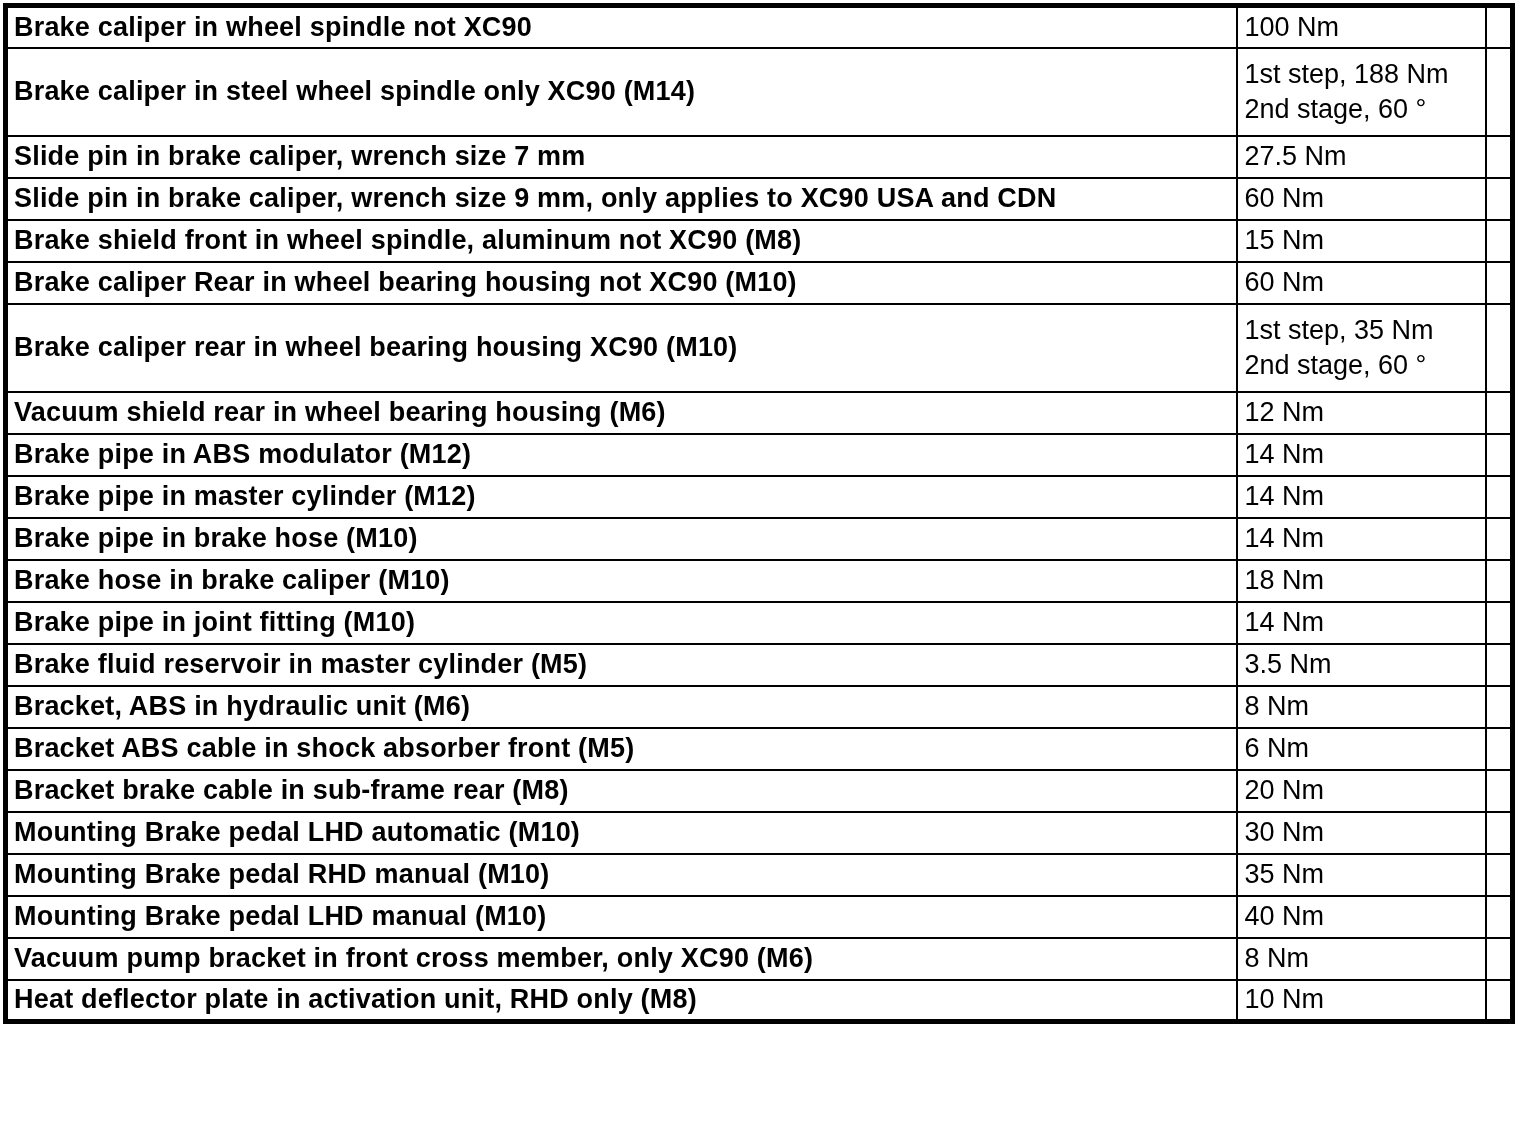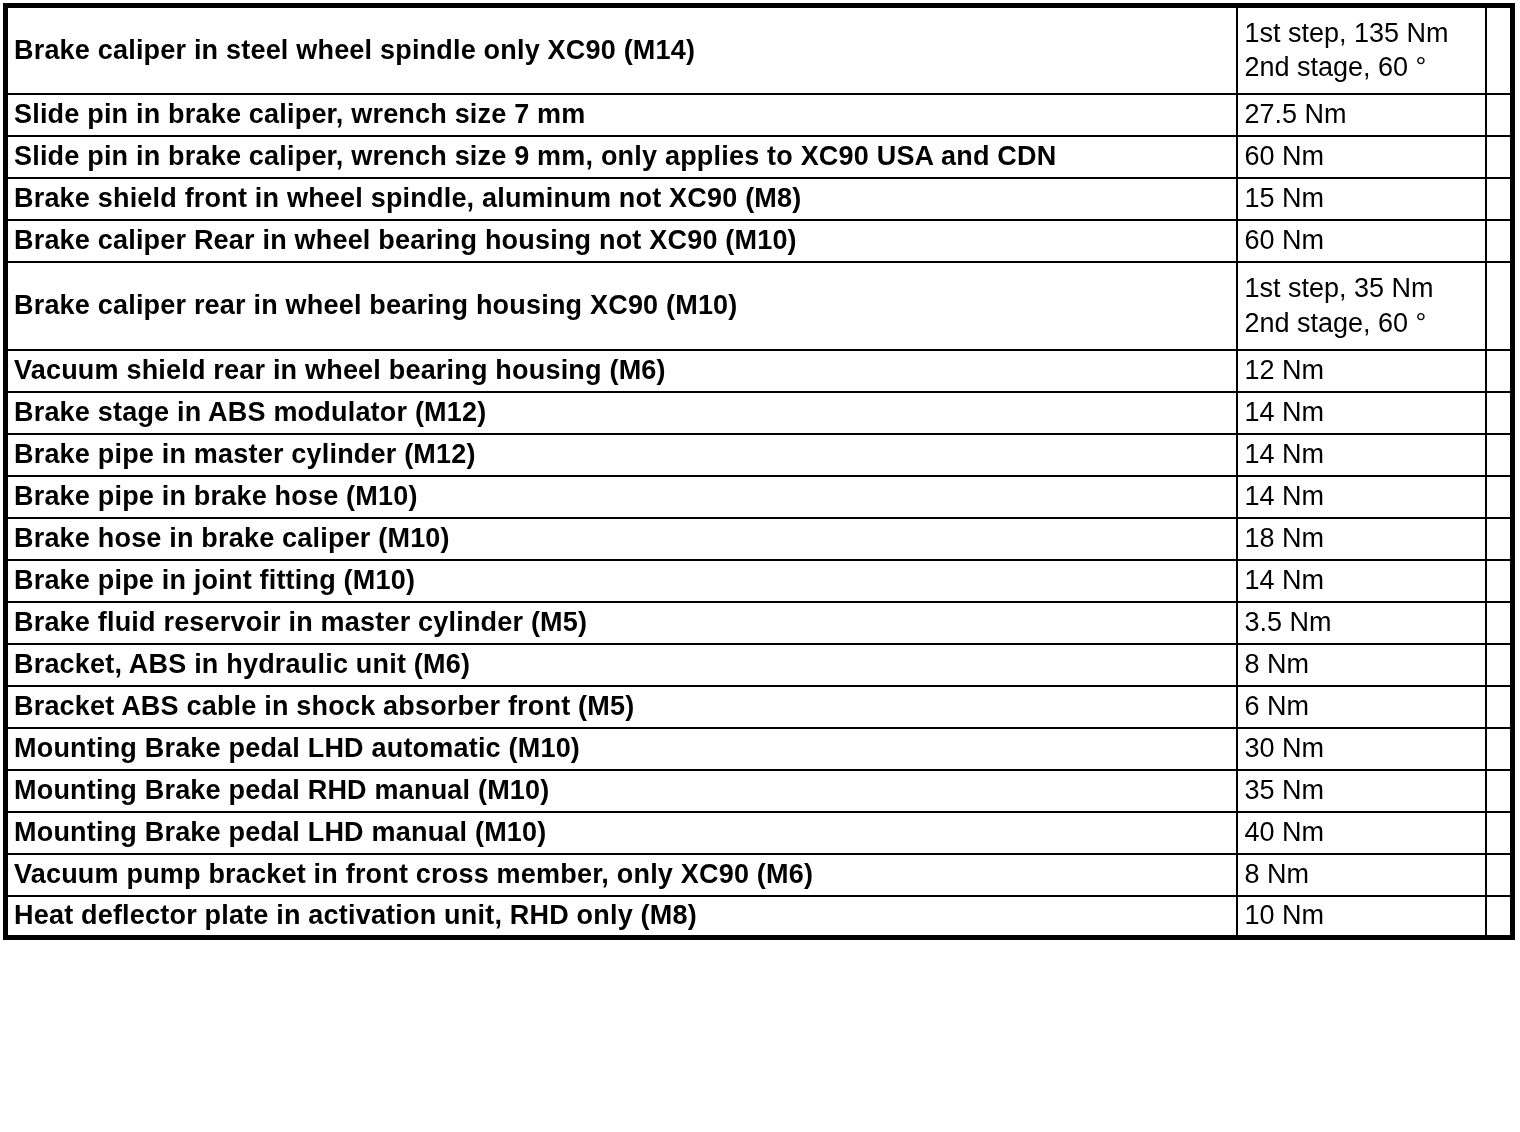--- a/index.html
+++ b/index.html
@@ -53,23 +53,28 @@
 <body>
 
 <div class="page">
   <table class="torque-table">
     <colgroup>
       <col style="width:1218px">
       <col style="width:246px">
       <col style="width:26px">
     </colgroup>
     <tbody>
+        <tr class="row-single">
+          <td class="component-cell">Brake caliper in wheel spindle not XC90</td>
+          <td class="value-cell">100 Nm</td>
+          <td class="spacer-cell"></td>
+        </tr>
         <tr class="row-double">
           <td class="component-cell">Brake caliper in steel wheel spindle only XC90 (M14)</td>
-          <td class="value-cell">1st step, 135 Nm
+          <td class="value-cell">1st step, 188 Nm
 2nd stage, 60 °</td>
           <td class="spacer-cell"></td>
         </tr>
         <tr class="row-single">
           <td class="component-cell">Slide pin in brake caliper, wrench size 7 mm</td>
           <td class="value-cell">27.5 Nm</td>
           <td class="spacer-cell"></td>
         </tr>
         <tr class="row-single">
           <td class="component-cell">Slide pin in brake caliper, wrench size 9 mm, only applies to XC90 USA and CDN</td>
@@ -91,21 +96,21 @@
           <td class="value-cell">1st step, 35 Nm
 2nd stage, 60 °</td>
           <td class="spacer-cell"></td>
         </tr>
         <tr class="row-single">
           <td class="component-cell">Vacuum shield rear in wheel bearing housing (M6)</td>
           <td class="value-cell">12 Nm</td>
           <td class="spacer-cell"></td>
         </tr>
         <tr class="row-single">
-          <td class="component-cell">Brake stage in ABS modulator (M12)</td>
+          <td class="component-cell">Brake pipe in ABS modulator (M12)</td>
           <td class="value-cell">14 Nm</td>
           <td class="spacer-cell"></td>
         </tr>
         <tr class="row-single">
           <td class="component-cell">Brake pipe in master cylinder (M12)</td>
           <td class="value-cell">14 Nm</td>
           <td class="spacer-cell"></td>
         </tr>
         <tr class="row-single">
           <td class="component-cell">Brake pipe in brake hose (M10)</td>
@@ -131,20 +136,25 @@
           <td class="component-cell">Bracket, ABS in hydraulic unit (M6)</td>
           <td class="value-cell">8 Nm</td>
           <td class="spacer-cell"></td>
         </tr>
         <tr class="row-single">
           <td class="component-cell">Bracket ABS cable in shock absorber front (M5)</td>
           <td class="value-cell">6 Nm</td>
           <td class="spacer-cell"></td>
         </tr>
         <tr class="row-single">
+          <td class="component-cell">Bracket brake cable in sub-frame rear (M8)</td>
+          <td class="value-cell">20 Nm</td>
+          <td class="spacer-cell"></td>
+        </tr>
+        <tr class="row-single">
           <td class="component-cell">Mounting Brake pedal LHD automatic (M10)</td>
           <td class="value-cell">30 Nm</td>
           <td class="spacer-cell"></td>
         </tr>
         <tr class="row-single">
           <td class="component-cell">Mounting Brake pedal RHD manual (M10)</td>
           <td class="value-cell">35 Nm</td>
           <td class="spacer-cell"></td>
         </tr>
         <tr class="row-single">

